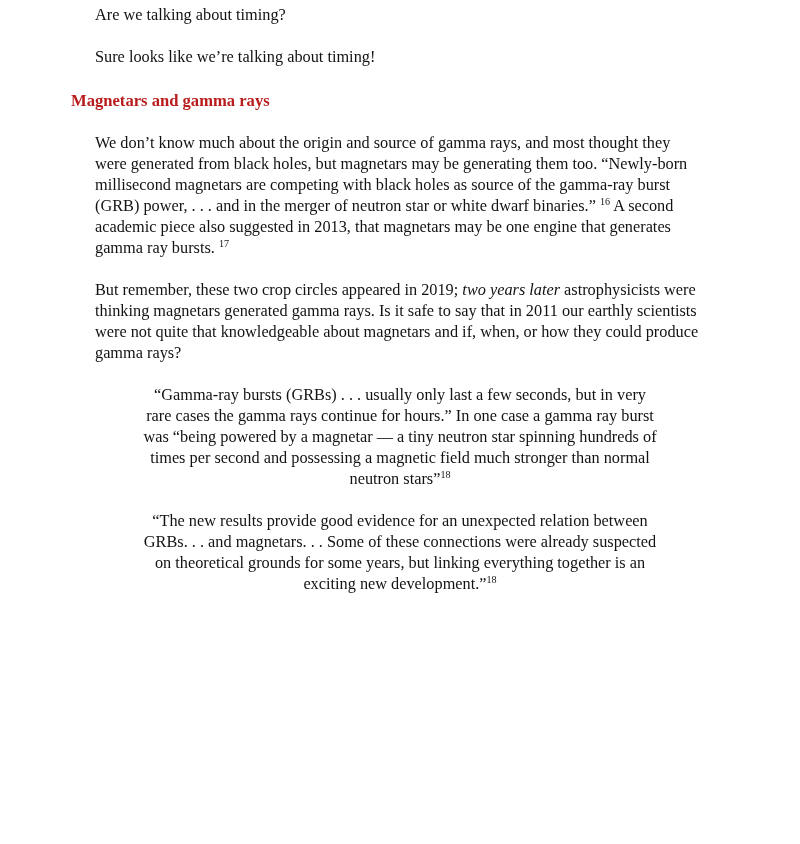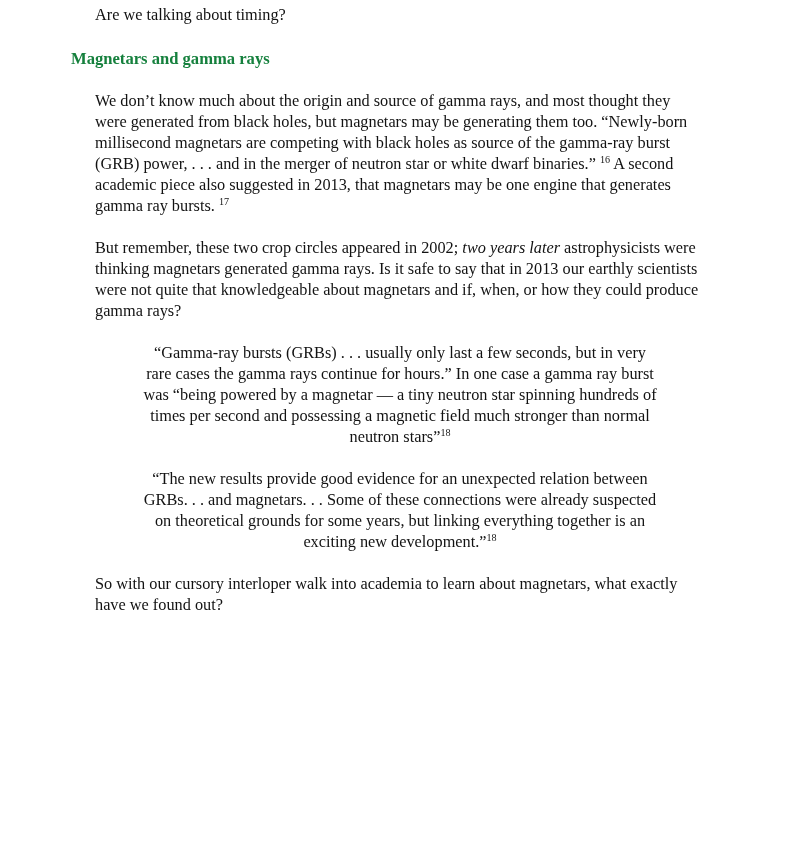--- a/index.html
+++ b/index.html
@@ -27,21 +27,21 @@
     text-align: left;
   }
   .para:first-child {
     margin-top: 0;
   }
   .heading {
     margin: 23px 0 21px -24px;
     font-weight: bold;
     font-size: 16.6px;
     line-height: 21px;
-    color: #15803d;
+    color: #b91c1c;
   }
   .blockquote {
     margin: 21px 0 21px 45px;
     width: 520px;
     text-align: center;
   }
   .italic { font-style: italic; }
   sup.footnote {
     font-size: 0.62em;
     line-height: 0;
@@ -51,28 +51,28 @@
   }
 </style>
 </head>
 <body>
 
 <div class="page">
 
   <p class="para"><span>Are we talking about timing?</span></p>
 
 
+  <p class="para"><span>Sure looks like we’re talking about timing!</span></p>
 
   <h2 class="heading"><span>Magnetars and gamma rays</span></h2>
 
   <p class="para"><span>We don’t know much about the origin and source of gamma rays, and most thought they were generated from black holes, but magnetars may be generating them too. “Newly-born millisecond magnetars are competing with black holes as source of the gamma-ray burst (GRB) power, . . . and in the merger of neutron star or white dwarf binaries.” </span><sup class="footnote">16</sup><span> A second academic piece also suggested in 2013, that magnetars may be one engine that generates gamma ray bursts. </span><sup class="footnote">17</sup></p>
 
-  <p class="para"><span>But remember, these two crop circles appeared in 2002; </span><span class="italic">two years later</span><span> astrophysicists were thinking magnetars generated gamma rays. Is it safe to say that in 2013 our earthly scientists were not quite that knowledgeable about magnetars and if, when, or how they could produce gamma rays?</span></p>
+  <p class="para"><span>But remember, these two crop circles appeared in 2019; </span><span class="italic">two years later</span><span> astrophysicists were thinking magnetars generated gamma rays. Is it safe to say that in 2011 our earthly scientists were not quite that knowledgeable about magnetars and if, when, or how they could produce gamma rays?</span></p>
 
   <div class="para blockquote"><span>“Gamma-ray bursts (GRBs) . . . usually only last a few seconds, but in very rare cases the gamma rays continue for hours.” In one case a gamma ray burst was “being powered by a magnetar — a tiny neutron star spinning hundreds of times per second and possessing a magnetic field much stronger than normal neutron stars”</span><sup class="footnote">18</sup></div>
 
 
   <div class="para blockquote"><span>“The new results provide good evidence for an unexpected relation between GRBs. . . and magnetars. . . Some of these connections were already suspected on theoretical grounds for some years, but linking everything together is an exciting new development.”</span><sup class="footnote">18</sup></div>
 
 
-  <p class="para"><span>So with our cursory interloper walk into academia to learn about magnetars, what exactly have we found out?</span></p>
 
 </div>
 
 </body></html>

